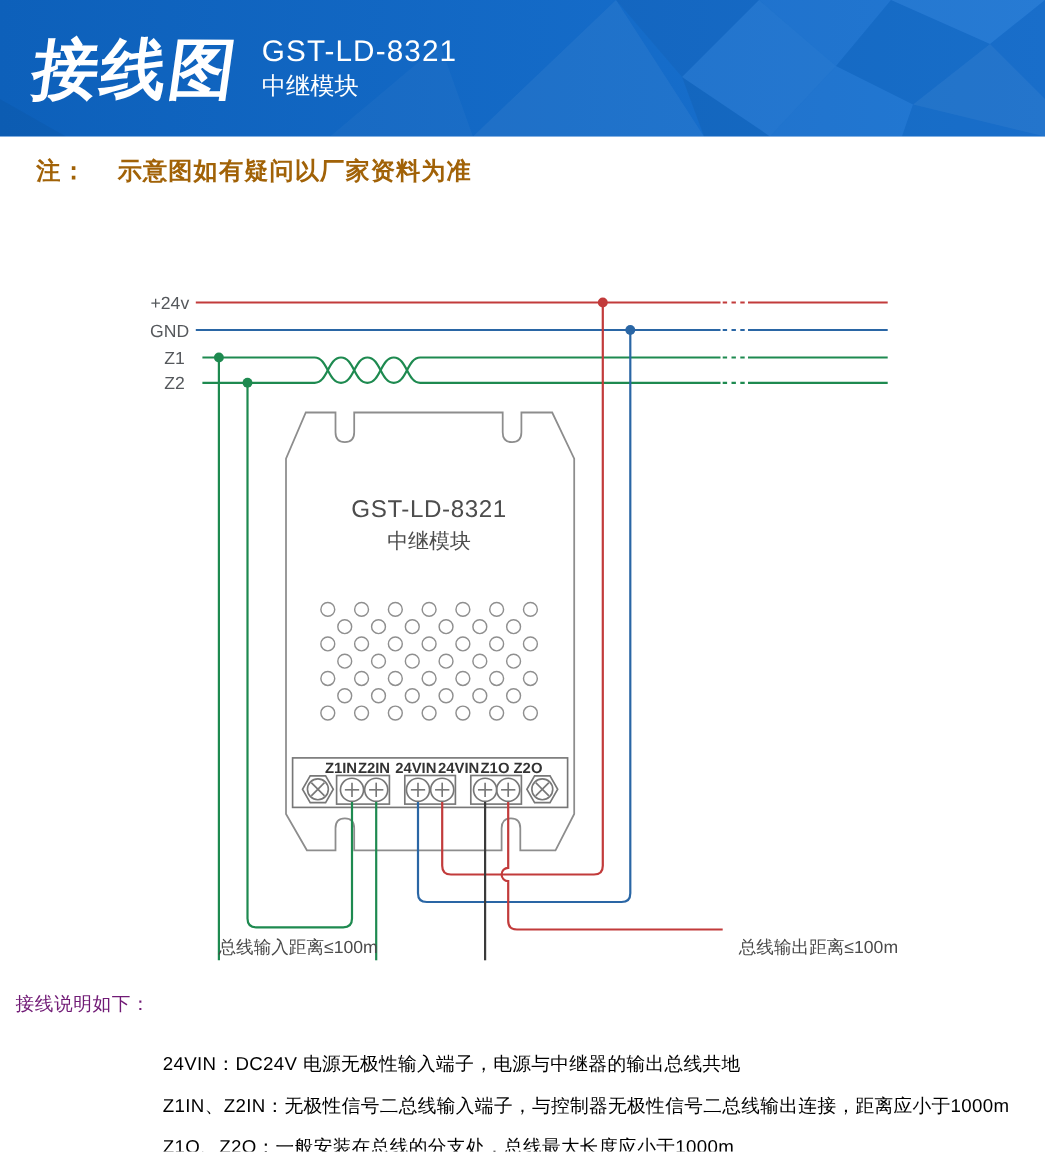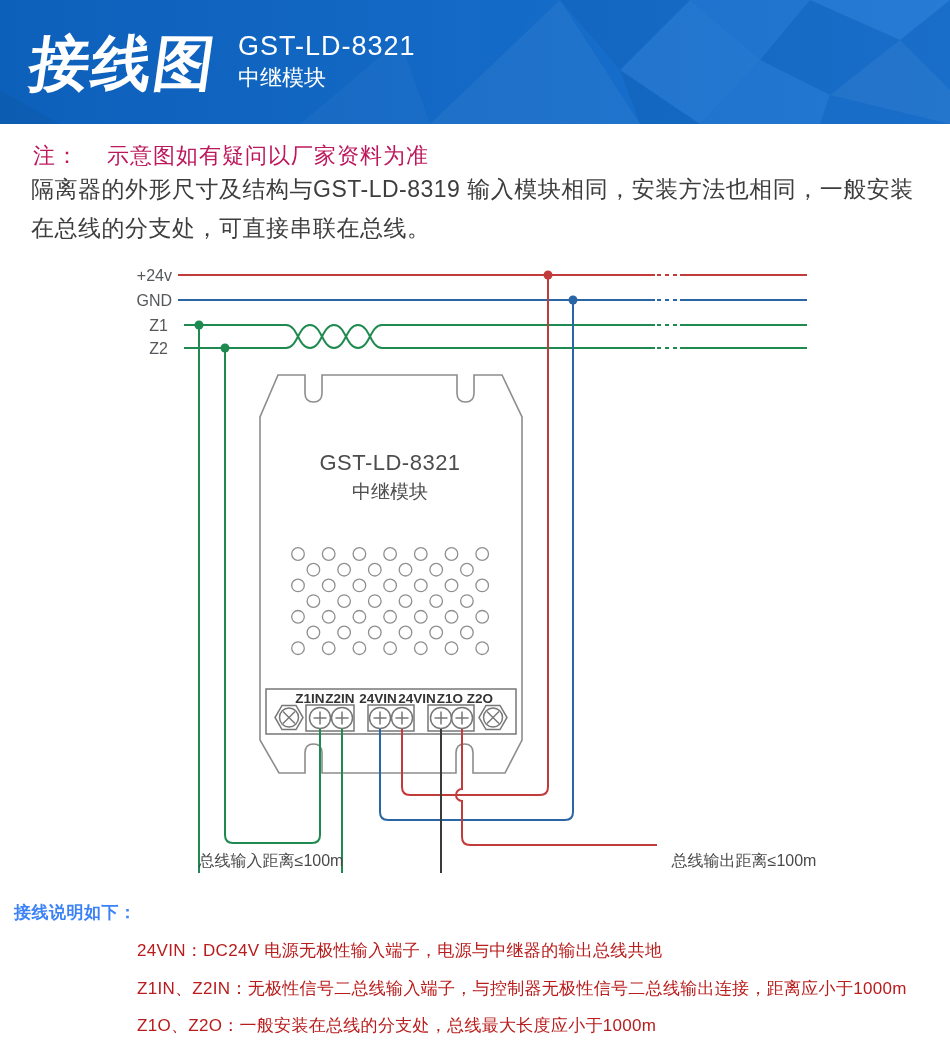--- a/index.html
+++ b/index.html
@@ -9,32 +9,32 @@
   
   #header{position:absolute;left:0;top:0;width:950px;height:124px;background:#1168c8;overflow:hidden;}
   #header-decor{position:absolute;left:0;top:0;}
   #header-title{position:absolute;left:30px;top:20px;color:#ffffff;font-size:60px;font-weight:900;
     transform:skewX(-8deg);letter-spacing:2px;line-height:88px;}
   #header-sub{position:absolute;left:238px;top:30px;color:#ffffff;}
   #header-model{font-size:27px;font-weight:500;letter-spacing:1px;line-height:32px;}
   #header-module{font-size:22px;font-weight:500;margin-top:3px;line-height:26px;}
 
   
-  #note-line{position:absolute;left:33px;top:141px;font-size:22px;font-weight:400;color:#be185d;
+  #note-line{position:absolute;left:33px;top:141px;font-size:22px;font-weight:700;color:#a16207;
     letter-spacing:1px;white-space:nowrap;}
   #note-line .gap{display:inline-block;width:28px;}
   #note-desc{position:absolute;left:31px;top:170px;width:897px;font-size:23px;color:#3d3d3d;
     line-height:39px;letter-spacing:0.5px;}
 
   
   #diagram{position:absolute;left:0;top:0;width:950px;height:1047px;}
 
   
-  #legend-heading{position:absolute;left:14px;top:901px;font-size:17px;color:#3b82f6;font-weight:700;letter-spacing:0.5px;}
-  .legend-item{position:absolute;left:137px;font-size:17px;color:#b91c1c;letter-spacing:0.3px;white-space:nowrap;}
+  #legend-heading{position:absolute;left:14px;top:901px;font-size:17px;color:#701a75;font-weight:400;letter-spacing:0.5px;}
+  .legend-item{position:absolute;left:148px;font-size:17px;color:#000000;letter-spacing:0.3px;white-space:nowrap;margin-top:17px;}
   #legend-item-0{top:939px;}
   #legend-item-1{top:977px;text-align:right;}
   #legend-item-2{top:1014px;}
 </style>
 </head>
 <body>
 
 <div id="page">
 
   <div id="header">
@@ -64,21 +64,20 @@
     <div id="header-title">接线图</div>
     <div id="header-sub">
       <div id="header-model">GST-LD-8321</div>
       <div id="header-module">中继模块</div>
     </div>
   </div>
 
   <div id="note-line">
     <span>注：</span><span class="gap"></span><span>示意图如有疑问以厂家资料为准</span>
   </div>
-  <div id="note-desc">隔离器的外形尺寸及结构与GST-LD-8319 输入模块相同，安装方法也相同，一般安装在总线的分支处，可直接串联在总线。</div>
 
   <svg id="diagram" viewBox="0 0 950 1047">
 
     <g font-size="16" fill="#55585c" text-anchor="end">
       <text x="172" y="281">+24v</text>
       <text x="172" y="306">GND</text>
       <text x="168" y="331">Z1</text>
       <text x="168" y="354">Z2</text>
     </g>
 

